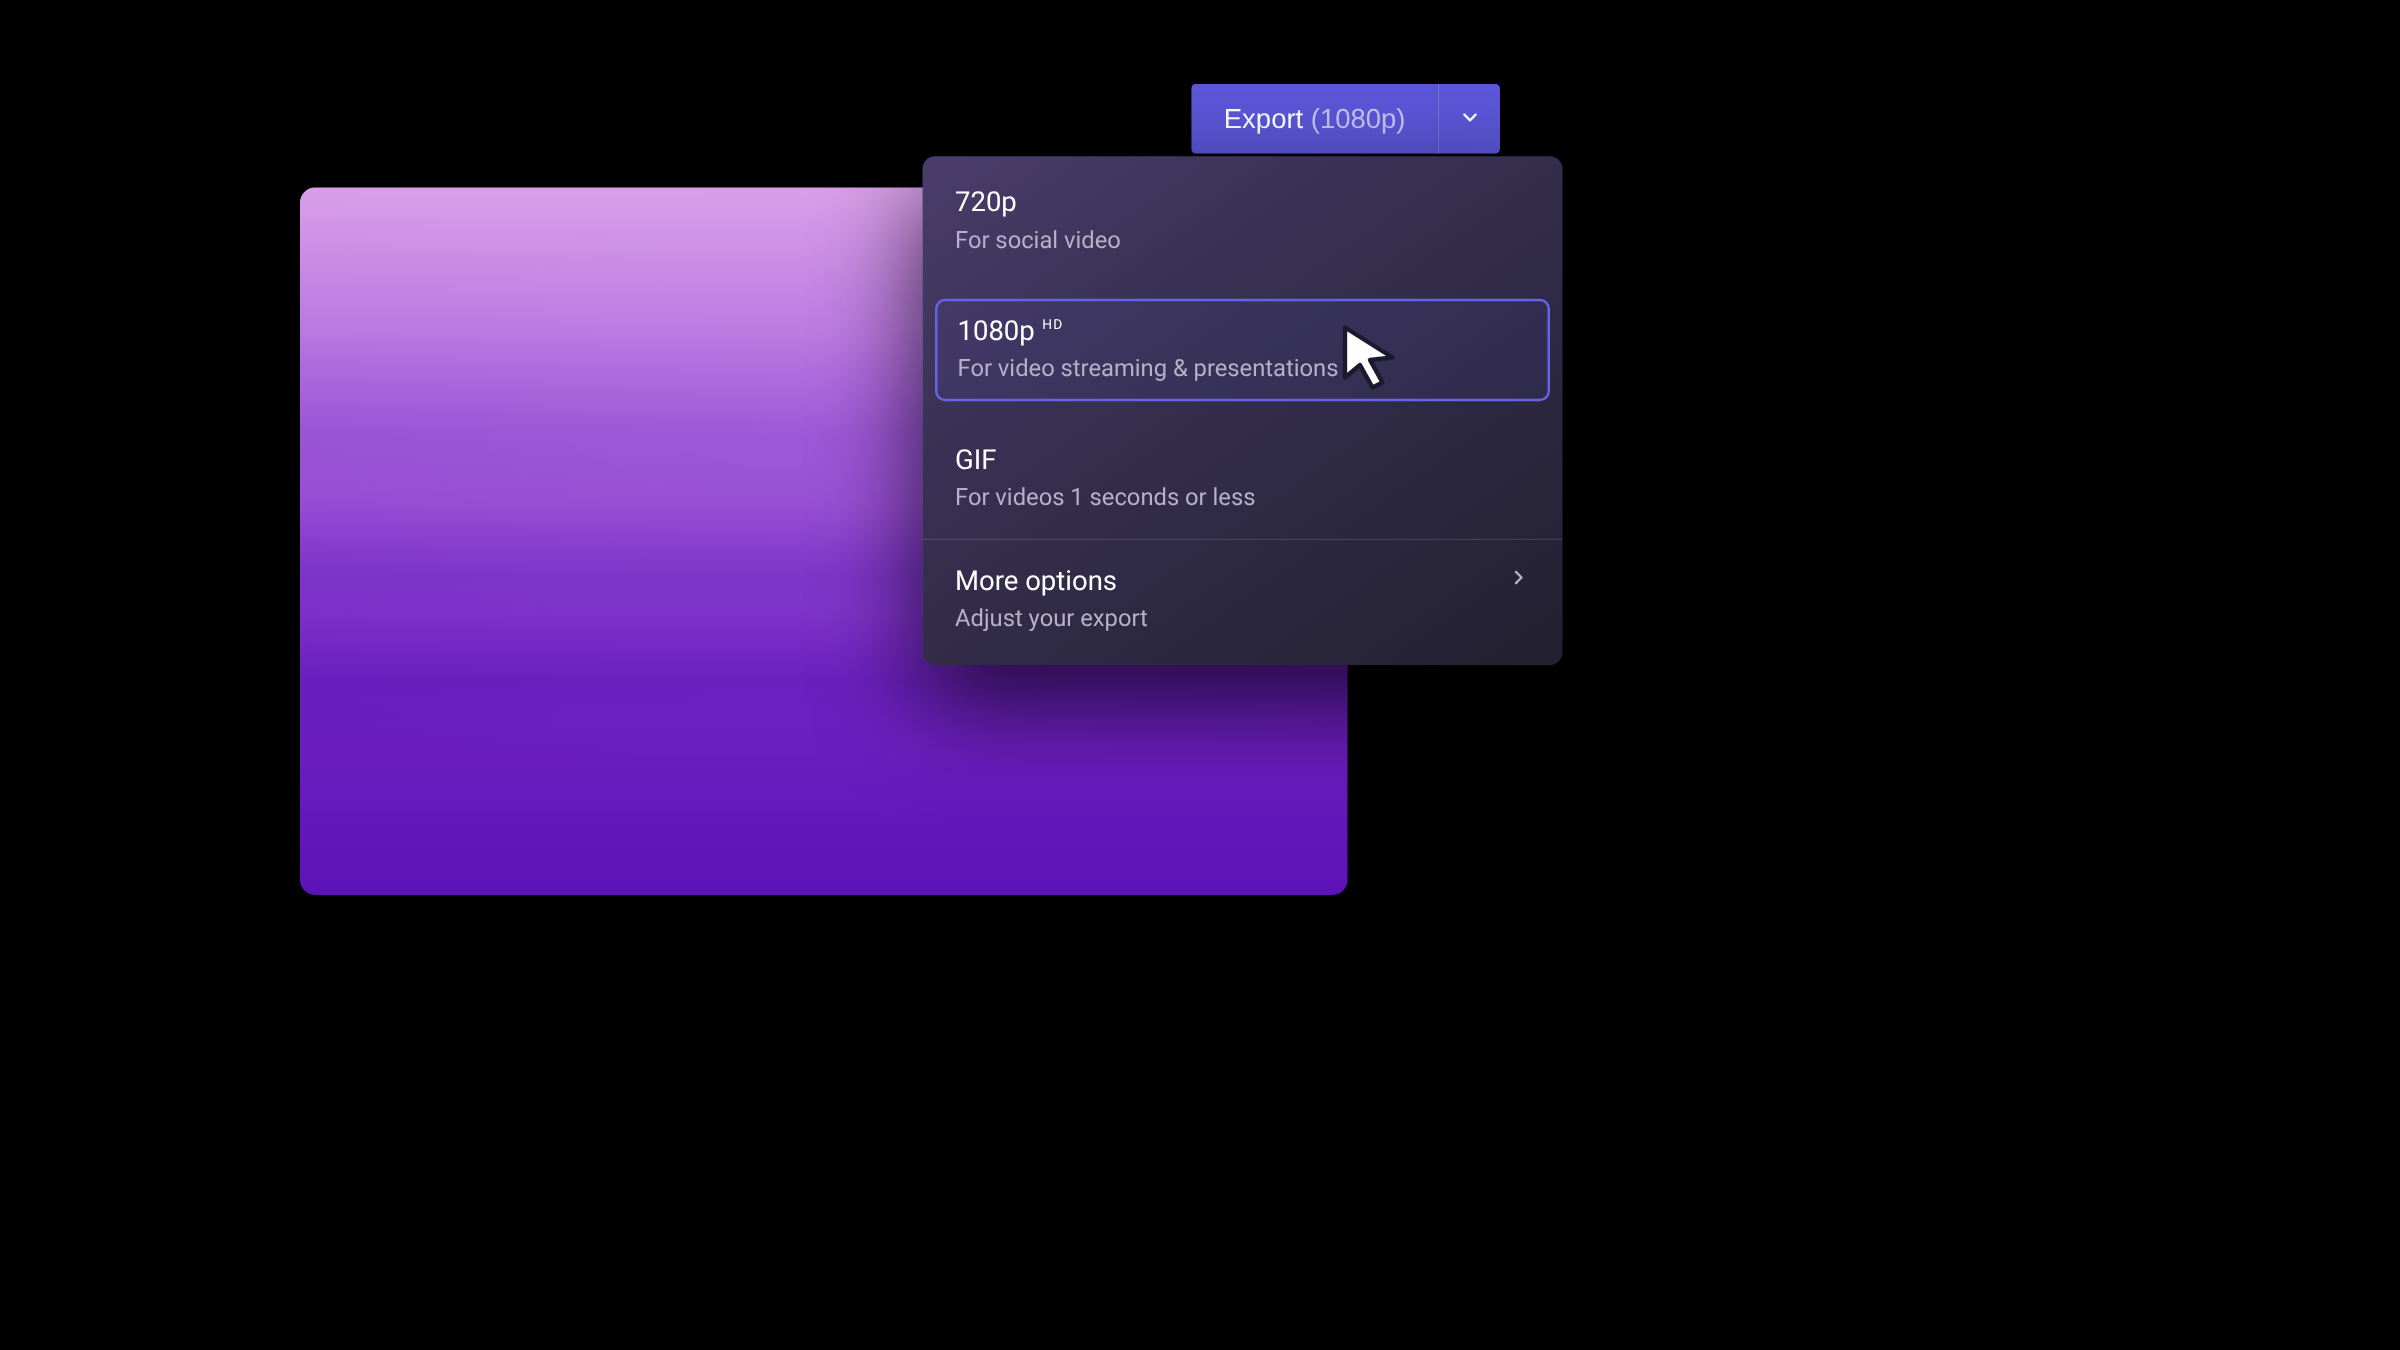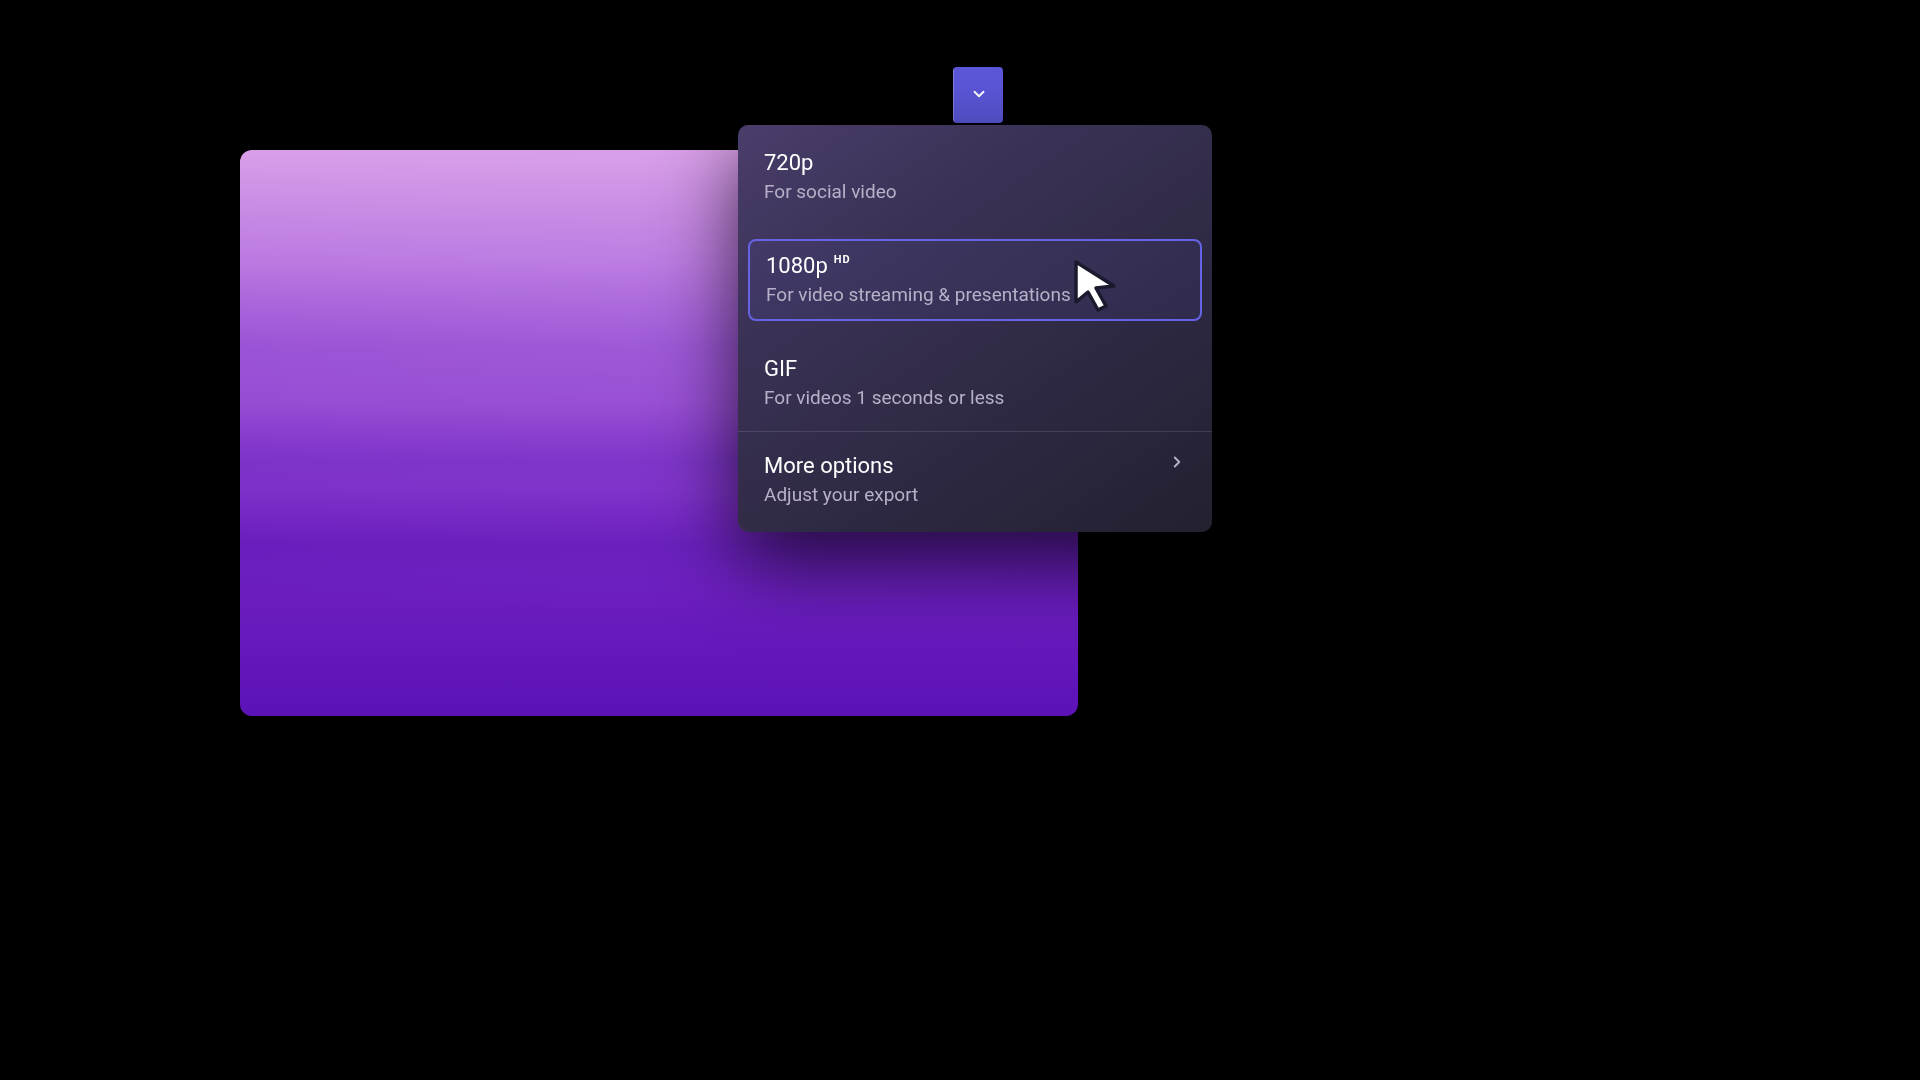--- a/index.html
+++ b/index.html
@@ -66,21 +66,21 @@
       background: #5b57d9;
       border-left: 1px solid rgba(255,255,255,0.25);
       cursor: pointer;
       border-top: none; border-right: none; border-bottom: none;
     }
     .export-dropdown-toggle svg { width: 18px; height: 18px; stroke: #fff; }
     .dropdown {
       position: absolute;
       top: 125px;
       left: 738px;
-      width: 474px;
+      width: 512px;
       background: linear-gradient(145deg, #4a3d6b 0%, #3a3255 30%, #2f2a45 60%, #232030 100%);
       border-radius: 10px;
       box-shadow: 0 30px 80px rgba(0,0,0,0.7);
       padding: 10px 0;
     }
     .dropdown-item {
       padding: 15px 26px 16px;
       cursor: pointer;
       position: relative;
     }
@@ -93,21 +93,21 @@
     }
     .dropdown-item .title {
       color: #fff;
       font-size: 22px;
       display: flex;
       align-items: center;
       gap: 6px;
     }
     .dropdown-item .title .hd-badge {
       font-size: 11px;
-      font-weight: 700;
+      font-weight: 400;
       letter-spacing: 1px;
       position: relative;
       top: -6px;
       color: #fff;
     }
     .dropdown-item .subtitle {
       color: #b8b0c8;
       font-size: 19px;
       margin-top: 5px;
     }
@@ -126,20 +126,24 @@
       height: 60px;
       pointer-events: none;
     }
   </style>
 </head>
 <body>
 
 <div class="canvas"></div>
 
 <div class="export-button-group">
+  <button class="export-button">
+    <span>Export</span>
+    <span class="res">(1080p)</span>
+  </button>
   <button class="export-dropdown-toggle">
     <span>
       <svg viewBox="0 0 24 24" fill="none" stroke-width="2.5" stroke-linecap="round" stroke-linejoin="round">
           <polyline points="6 9 12 15 18 9"></polyline>
         </svg>
     </span>
   </button>
 </div>
 
 <div class="dropdown">

